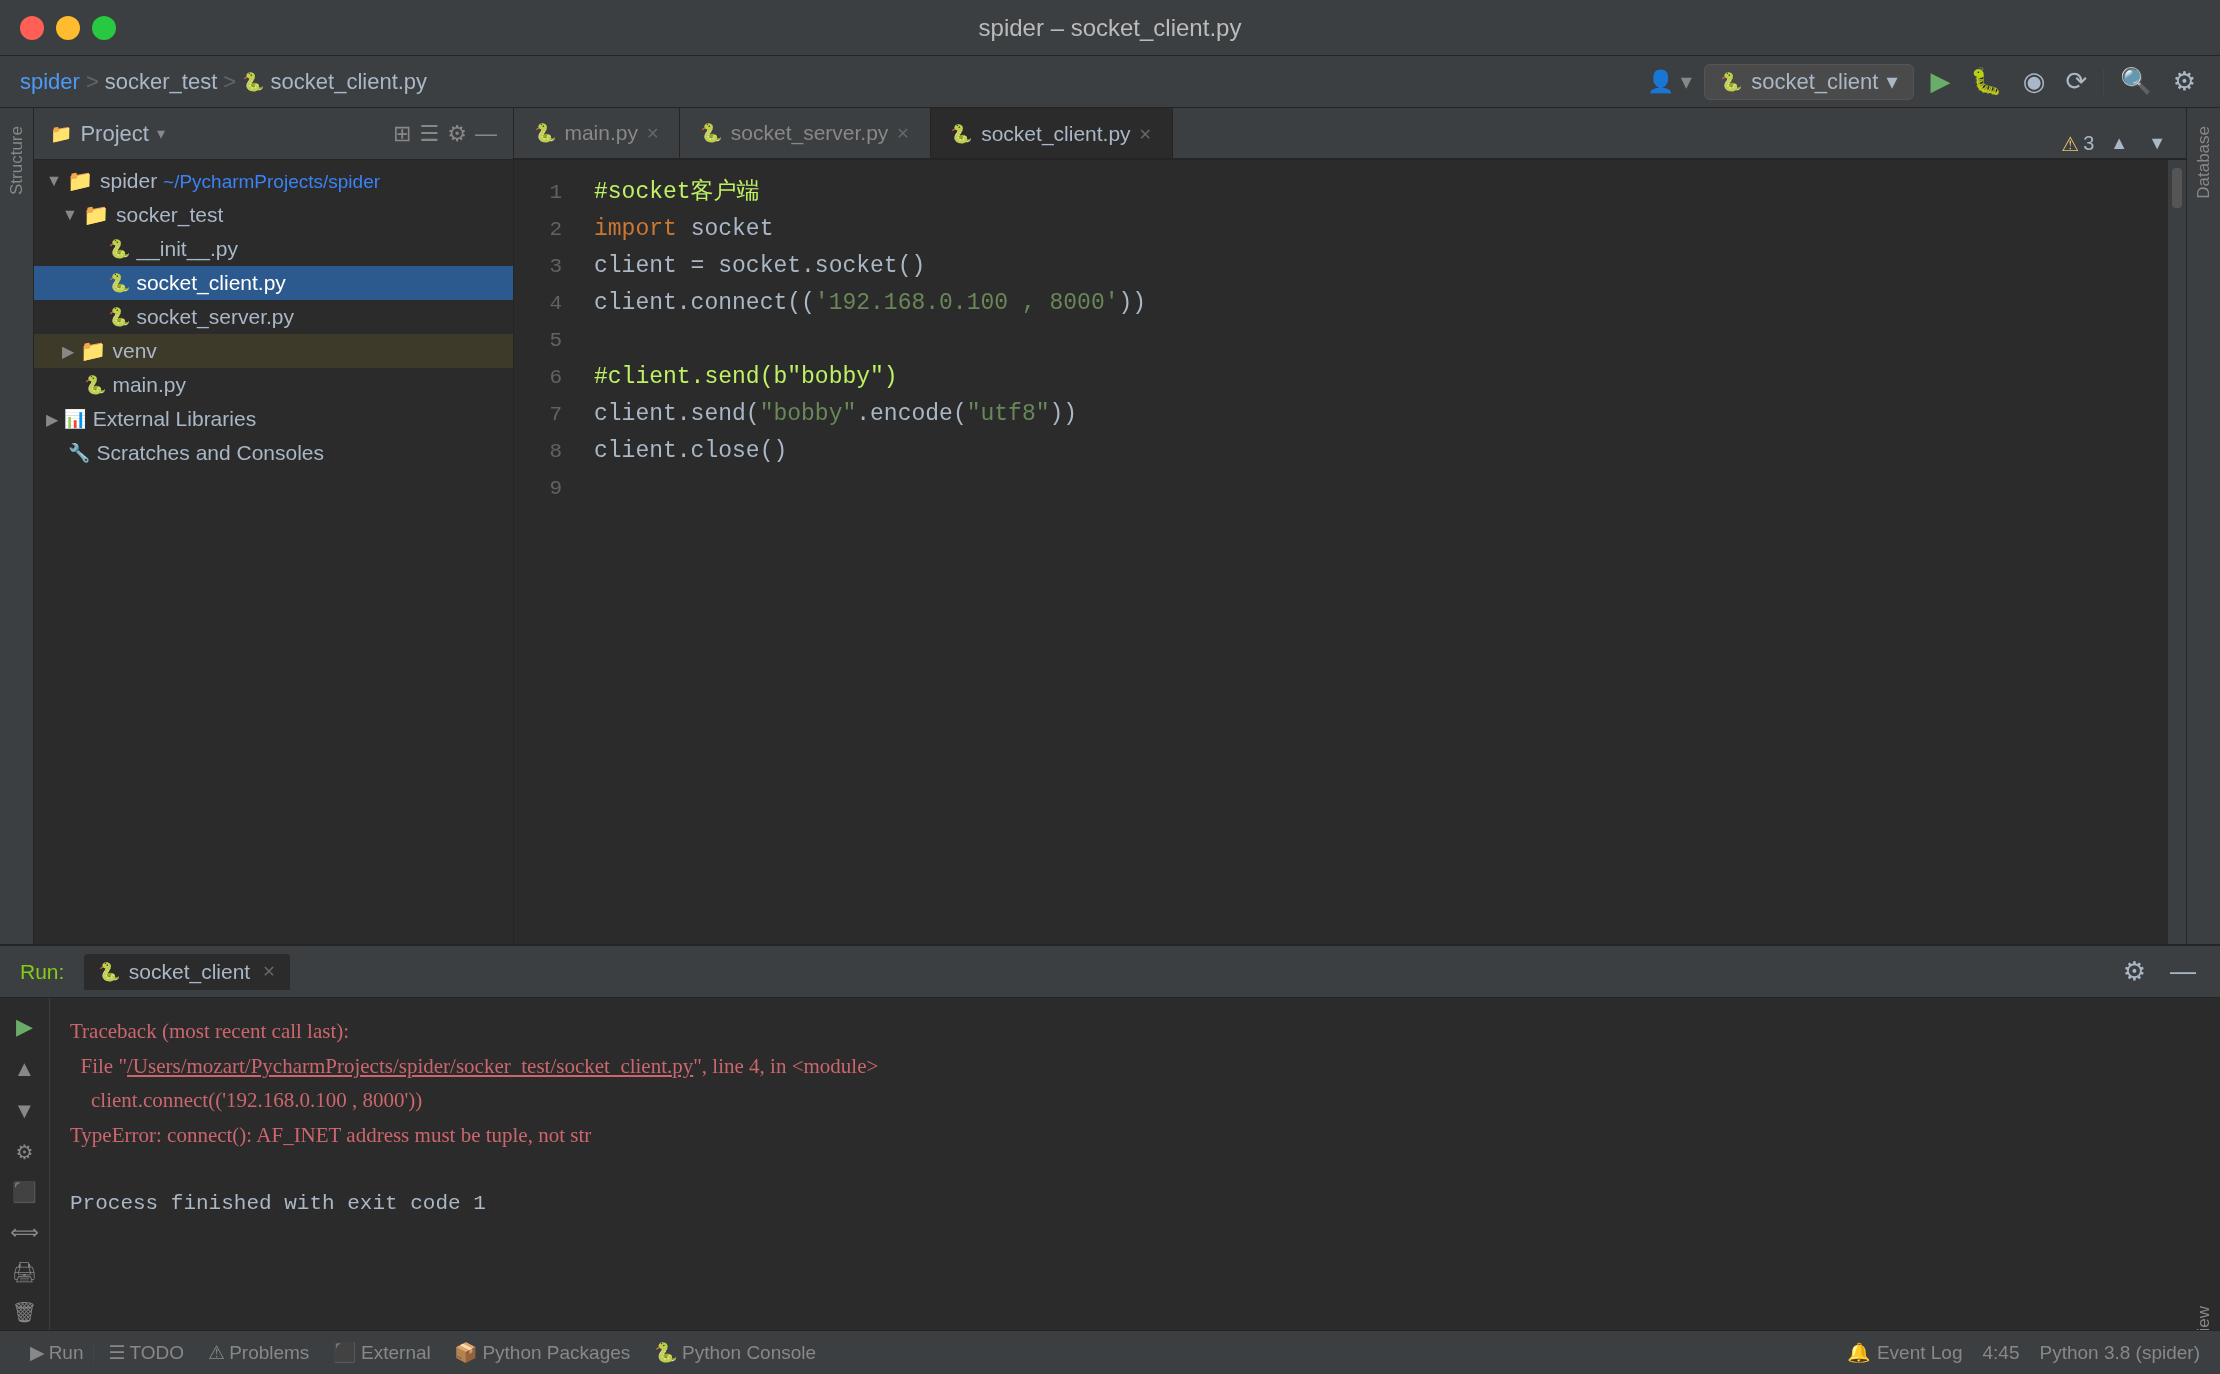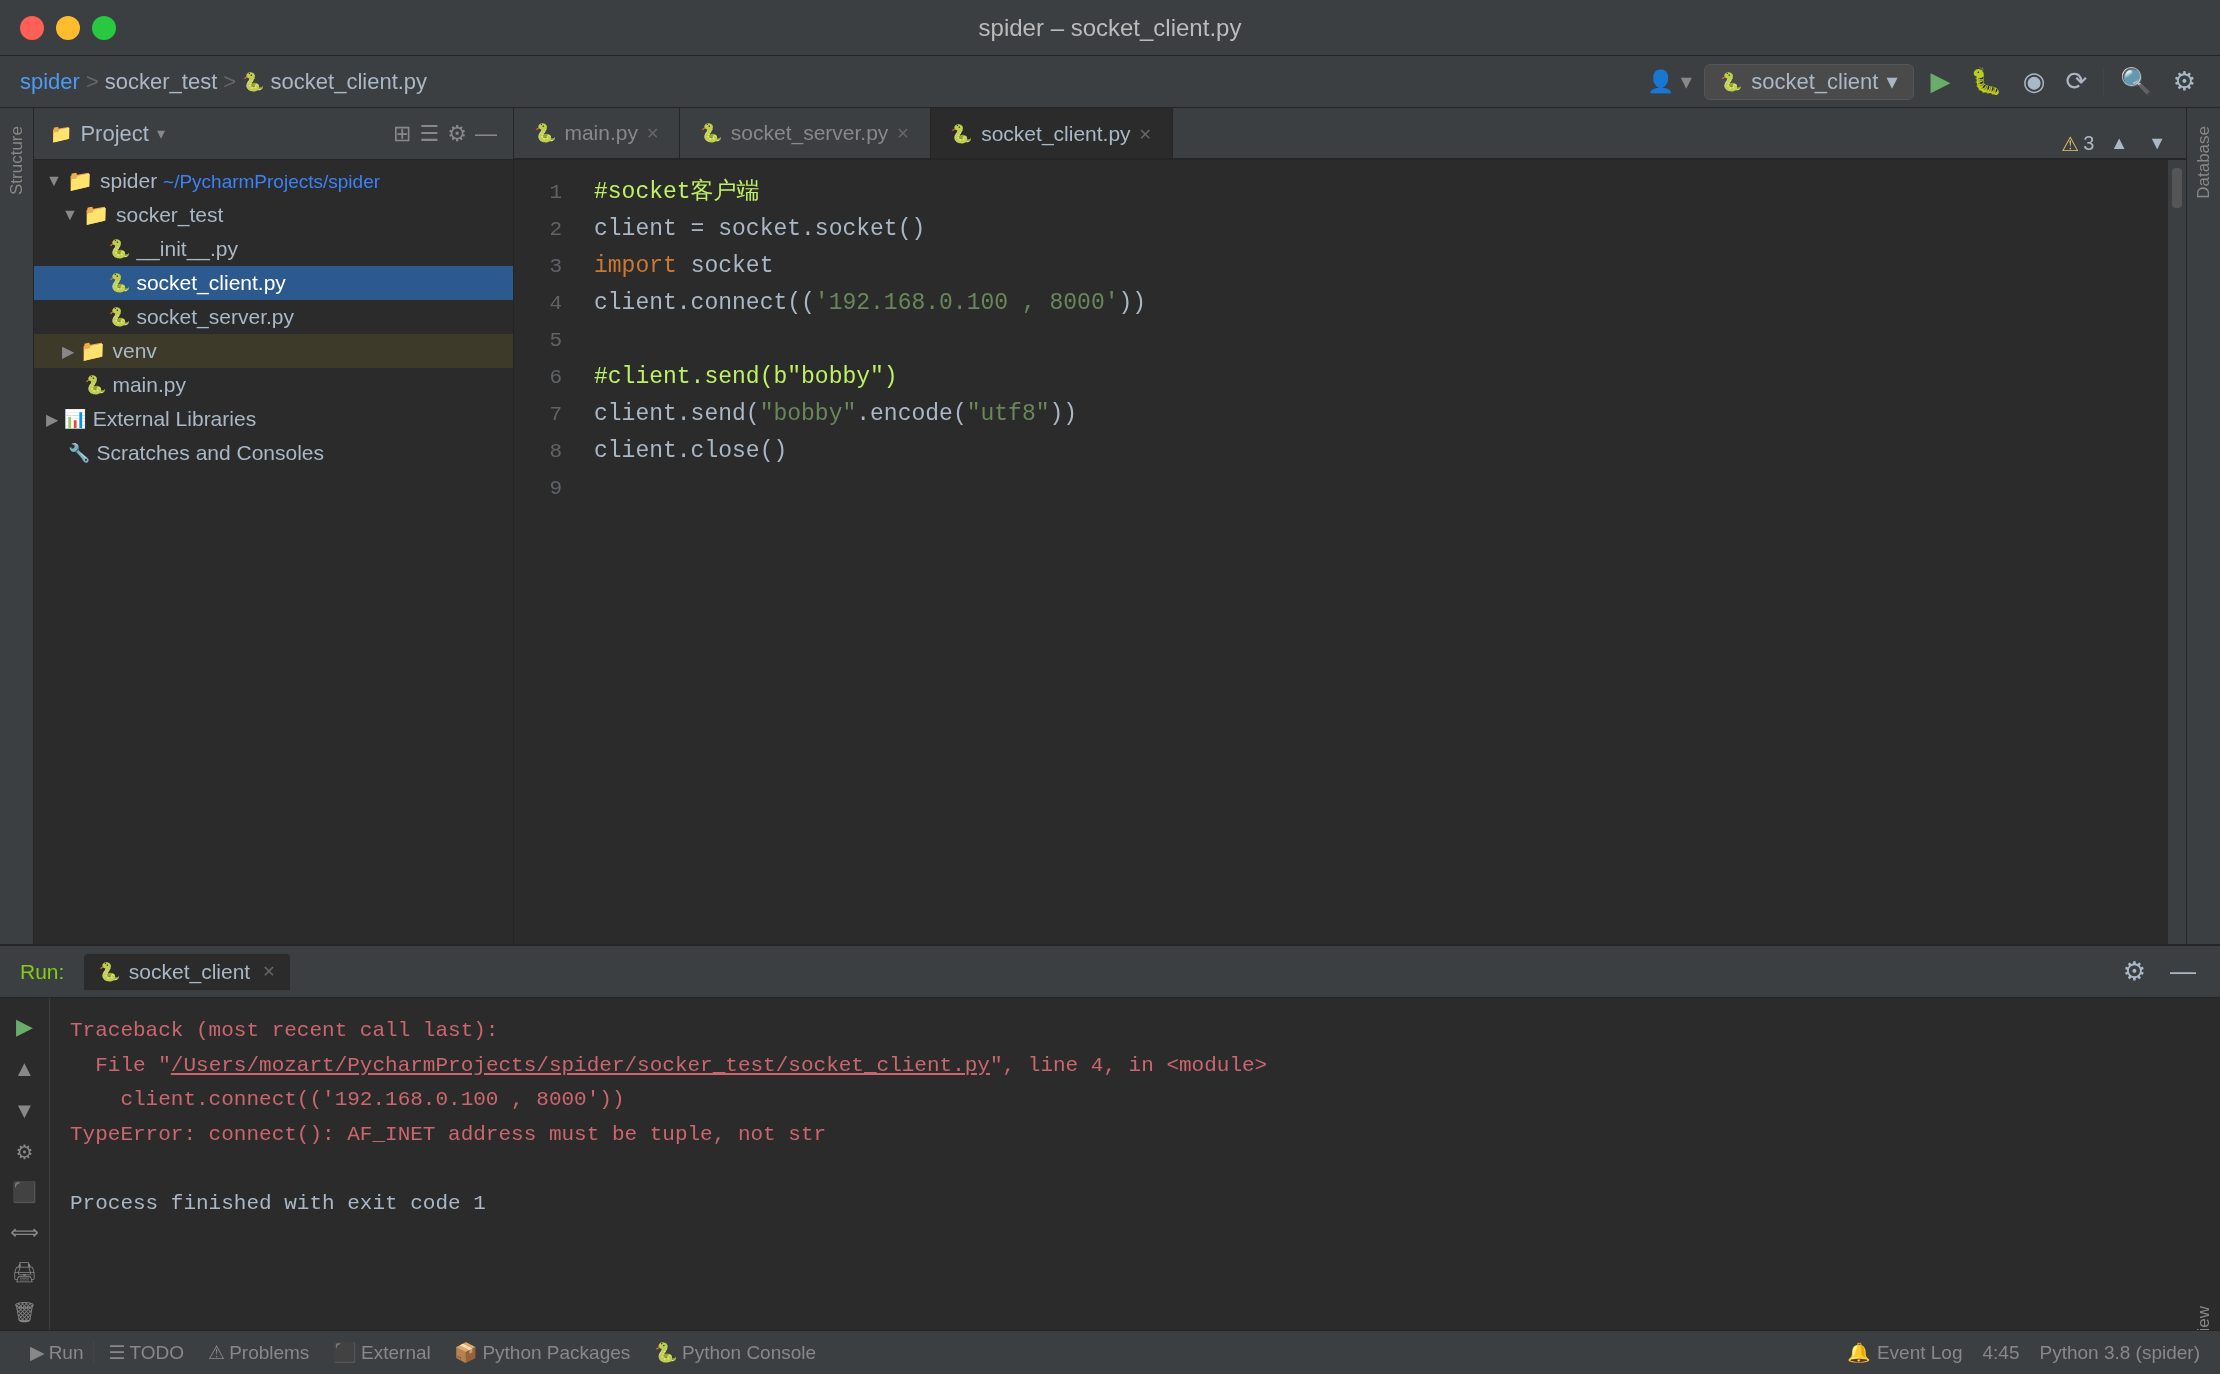--- a/index.html
+++ b/index.html
@@ -345,21 +345,21 @@
     .terminal-content {
       flex: 1;
       padding: 16px 20px;
       font-family: 'Courier New', 'Menlo', monospace;
       font-size: 21px;
       line-height: 1.65;
       overflow-y: auto;
       background: #2b2b2b;
     }
     .term-gray { color: #888; }
-    .term-red { color: #cc666e; }
+    .term-red { color: #cc666e; font-family: Liberation Serif, serif; }
     .term-red-link { color: #cc666e; text-decoration: underline; }
     .term-white { color: #a9b7c6; }
 
     
     ::-webkit-scrollbar { width: 8px; height: 8px; }
     ::-webkit-scrollbar-track { background: #2b2b2b; }
     ::-webkit-scrollbar-thumb { background: #555; border-radius: 4px; }
 
     
     .warning-indicator {
@@ -528,24 +528,24 @@
         <div>6</div>
         <div>7</div>
         <div>8</div>
         <div>9</div>
       </div>
       <div class="code-content">
         <div class="code-line">
           <span class="c-comment">#socket客户端</span>
         </div>
         <div class="code-line">
+          <span class="c-keyword">import</span><span class="c-default"> socket</span>
+        </div>
+        <div class="code-line">
           <span class="c-default">client = socket.socket()</span>
-        </div>
-        <div class="code-line">
-          <span class="c-keyword">import</span><span class="c-default"> socket</span>
         </div>
         <div class="code-line">
           <span class="c-default">client.connect((</span><span class="c-string">'192.168.0.100 , 8000'</span><span class="c-default">))</span>
         </div>
         <div class="code-line"></div>
         <div class="code-line">
           <span class="c-comment">#client.send(b"bobby")</span>
         </div>
         <div class="code-line">
           <span class="c-default">client.send(</span><span class="c-string">"bobby"</span><span class="c-default">.encode(</span><span class="c-string">"utf8"</span><span class="c-default">))</span>

